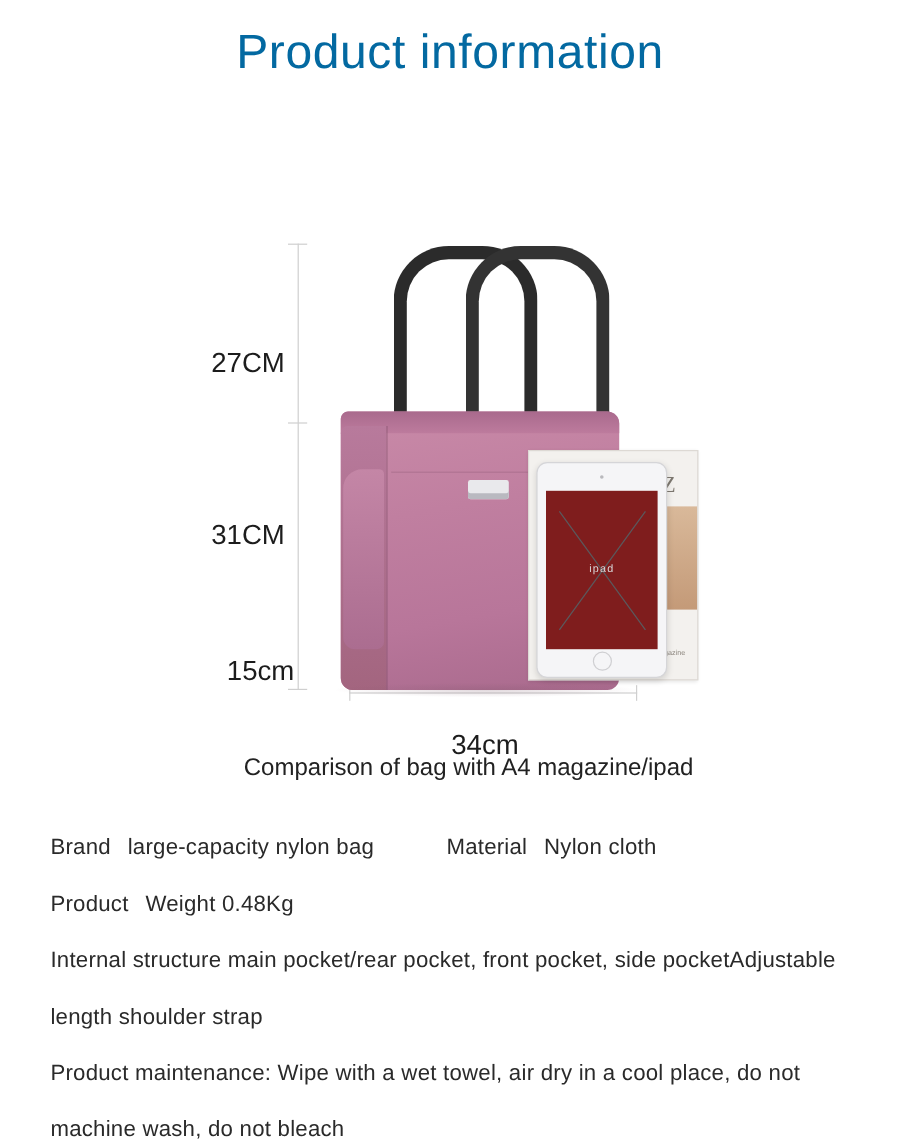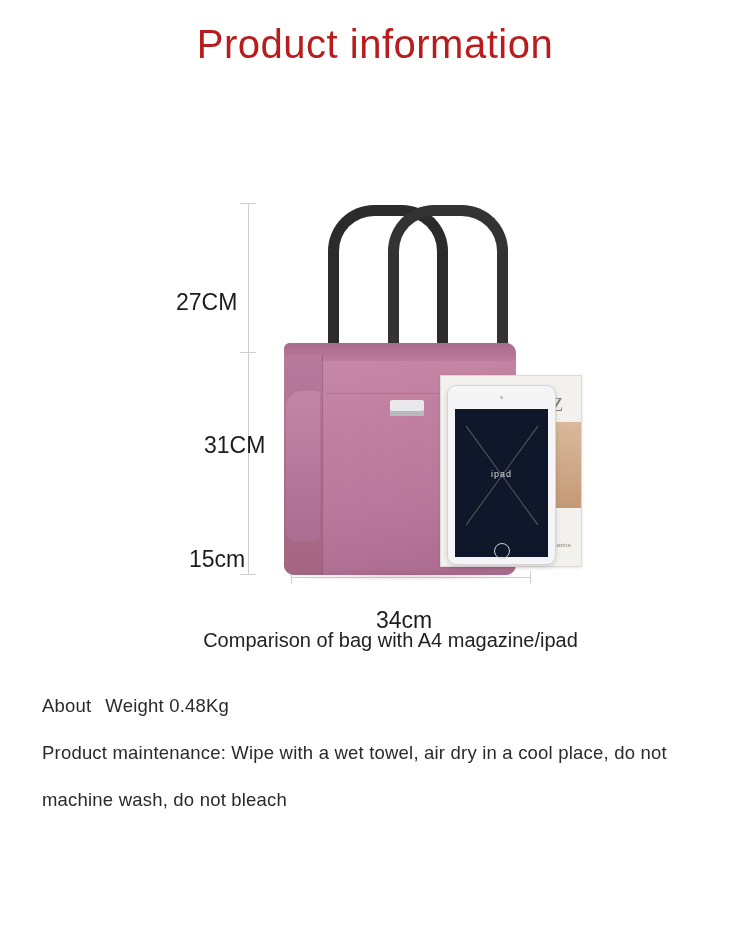--- a/index.html
+++ b/index.html
@@ -15,21 +15,21 @@
     overflow: hidden;
     position: relative;
   }
 
   
   .page-title {
     text-align: center;
     font-size: 40px;
     font-weight: 400;
     letter-spacing: 0.5px;
-    color: #b91c1c;
+    color: #0369a1;
     margin: 22px 0 0 0;
     font-family: "Liberation Sans", sans-serif;
   }
 
   
   .diagram {
     position: relative;
     width: 750px;
     height: 470px;
     margin-top: 18px;
@@ -72,21 +72,21 @@
   .htick-r { left: 530px; }
 
   .dim-label {
     position: absolute;
     font-size: 23px;
     color: #1c1c1c;
     font-family: "Liberation Sans", sans-serif;
     white-space: nowrap;
   }
   .dim-27 { left: 176px; top: 176px; margin-top: 28px; }
-  .dim-31 { left: 176px; top: 347px; margin-left: 28px; }
+  .dim-31 { left: 176px; top: 347px; }
   .dim-15 { left: 189px; top: 461px; }
   .dim-34 { left: 376px; top: 506px; margin-top: 16px; }
 
   
   .bag-wrap {
     position: absolute;
     left: 270px;
     top: 110px;
     width: 300px;
     height: 382px;
@@ -235,22 +235,22 @@
     background: #f5f5f7;
     border: 1px solid #d5d5d8;
     border-radius: 9px;
     box-shadow: 0 2px 5px rgba(0,0,0,0.13);
   }
   .ipad-screen {
     position: absolute;
     left: 7px;
     top: 23px;
     width: 93px;
-    height: 148px;
-    background: #0f172a;
+    height: 132px;
+    background: #7f1d1d;
     overflow: hidden;
   }
   .ipad-x-a, .ipad-x-b {
     position: absolute;
     left: -14px;
     top: 66px;
     width: 122px;
     height: 1px;
     background: #5a5a5e;
   }
@@ -381,23 +381,30 @@
     </div>
     <div class="ipad-home"></div>
   </div>
 </div>
 
 <div class="caption">Comparison of bag with A4 magazine/ipad</div>
 
 <div class="specs">
 
   <div class="spec-row">
+    <div class="spec-col-a">
+      <span class="spec-key">Brand</span><span>large-capacity nylon bag</span>
+    </div>
+    <div class="spec-col-b">
+      <span class="spec-key">Material</span><span>Nylon cloth</span>
+    </div>
   </div>
 
   <div class="spec-row">
     <div class="spec-col-b">
-      <span class="spec-key">About</span><span>Weight 0.48Kg</span>
+      <span class="spec-key">Product</span><span>Weight 0.48Kg</span>
     </div>
   </div>
 
+  <div class="spec-block">Internal structure main pocket/rear pocket, front pocket, side pocketAdjustable length shoulder strap</div>
 
   <div class="spec-block">Product maintenance: Wipe with a wet towel, air dry in a cool place, do not machine wash, do not bleach</div>
 </div>
 
 </body></html>

